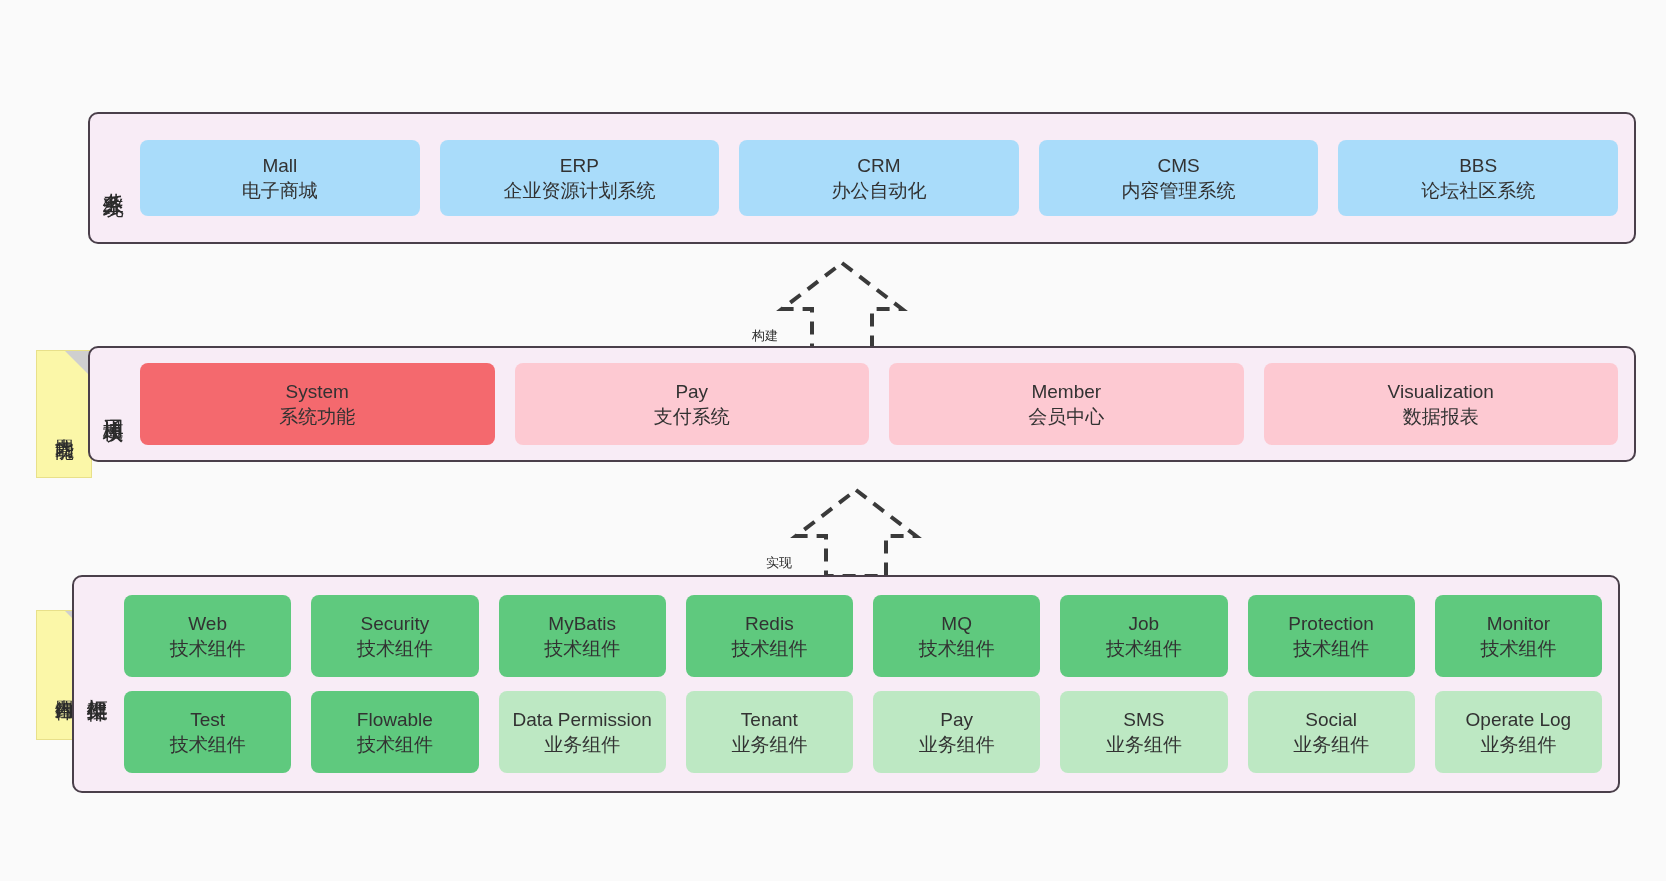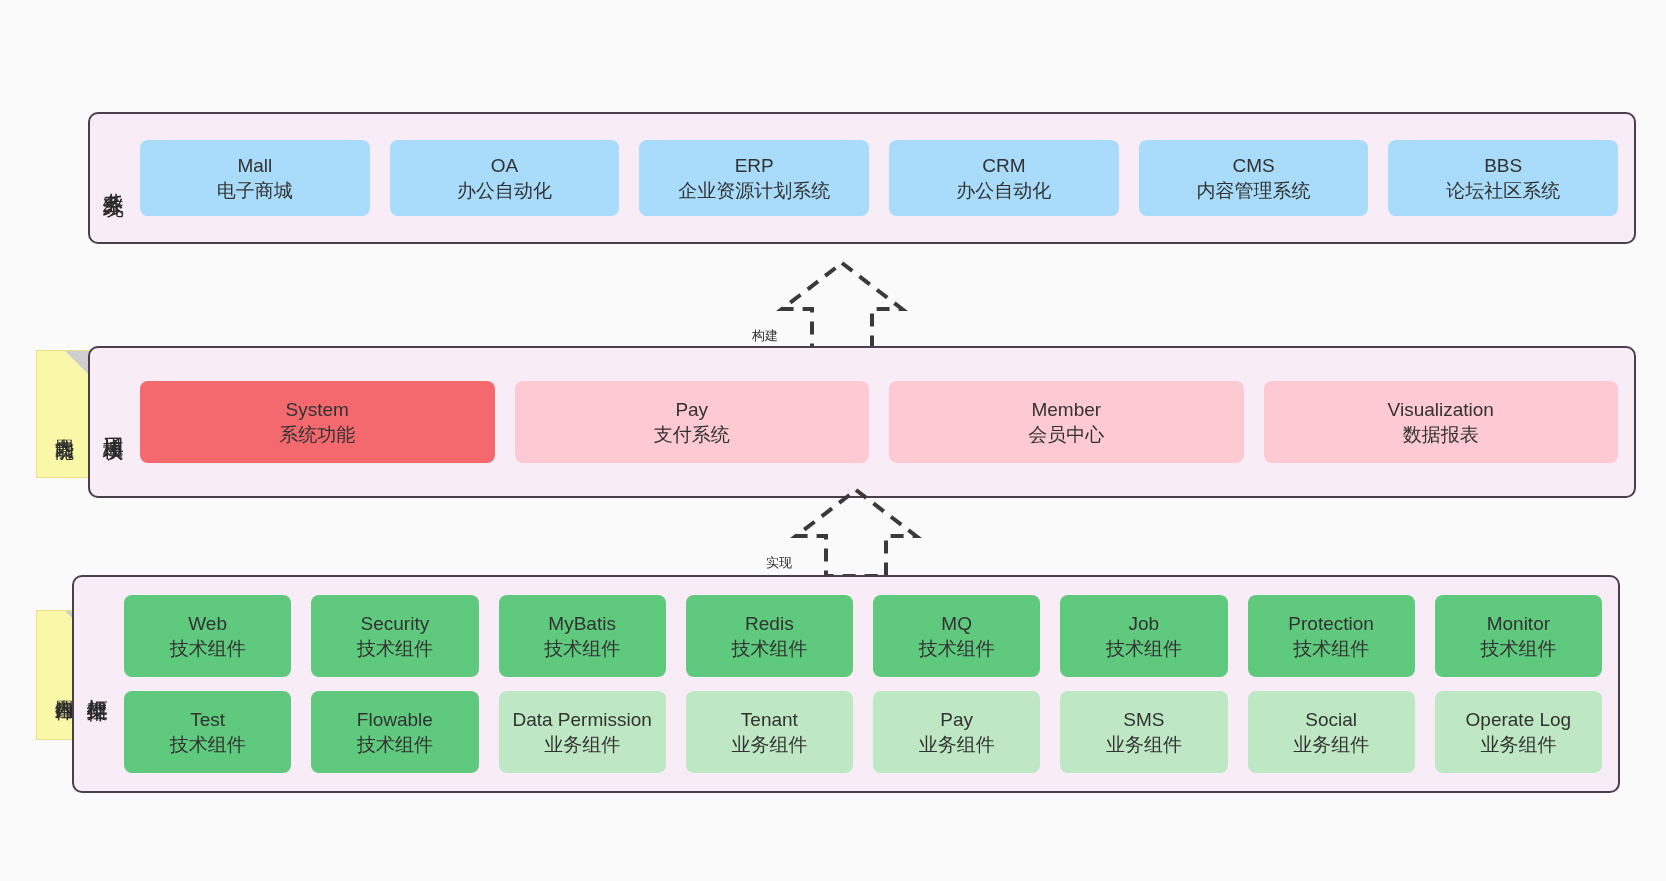--- a/index.html
+++ b/index.html
@@ -74,21 +74,21 @@
 
   
   .c-blue       { background: #a9dcfa; }
   .c-red        { background: #f4696e; }
   .c-pink       { background: #fdc9d2; }
   .c-green      { background: #5fc97e; }
   .c-lightgreen { background: #bde8c3; }
 
   
   #layer-business { left: 88px;  top: 112px; width: 1548px; height: 132px; }
-  #layer-modules  { left: 88px;  top: 346px; width: 1548px; height: 152px; }
+  #layer-modules  { left: 88px;  top: 346px; width: 1548px; height: 116px; }
   #layer-framework{ left: 72px;  top: 575px; width: 1548px; height: 218px; }
 
   #layer-business  .card-row { height: 76px; }
   #layer-modules   .card-row { height: 82px; }
   #layer-framework .card-row { height: 82px; }
 
   
   .sticky {
     position: absolute;
     box-sizing: border-box;
@@ -144,24 +144,20 @@
 
 <div class="layer" id="layer-business">
   <div class="layer-title">业务系统</div>
   <div class="layer-body">
     <div class="card-row">
       <div class="card c-blue">
         <span class="l1">Mall</span>
         <span class="l2">电子商城</span>
       </div>
       <div class="card c-blue">
-        <span class="l1">OA</span>
-        <span class="l2">办公自动化</span>
-      </div>
-      <div class="card c-blue">
         <span class="l1">ERP</span>
         <span class="l2">企业资源计划系统</span>
       </div>
       <div class="card c-blue">
         <span class="l1">CRM</span>
         <span class="l2">办公自动化</span>
       </div>
       <div class="card c-blue">
         <span class="l1">CMS</span>
         <span class="l2">内容管理系统</span>

